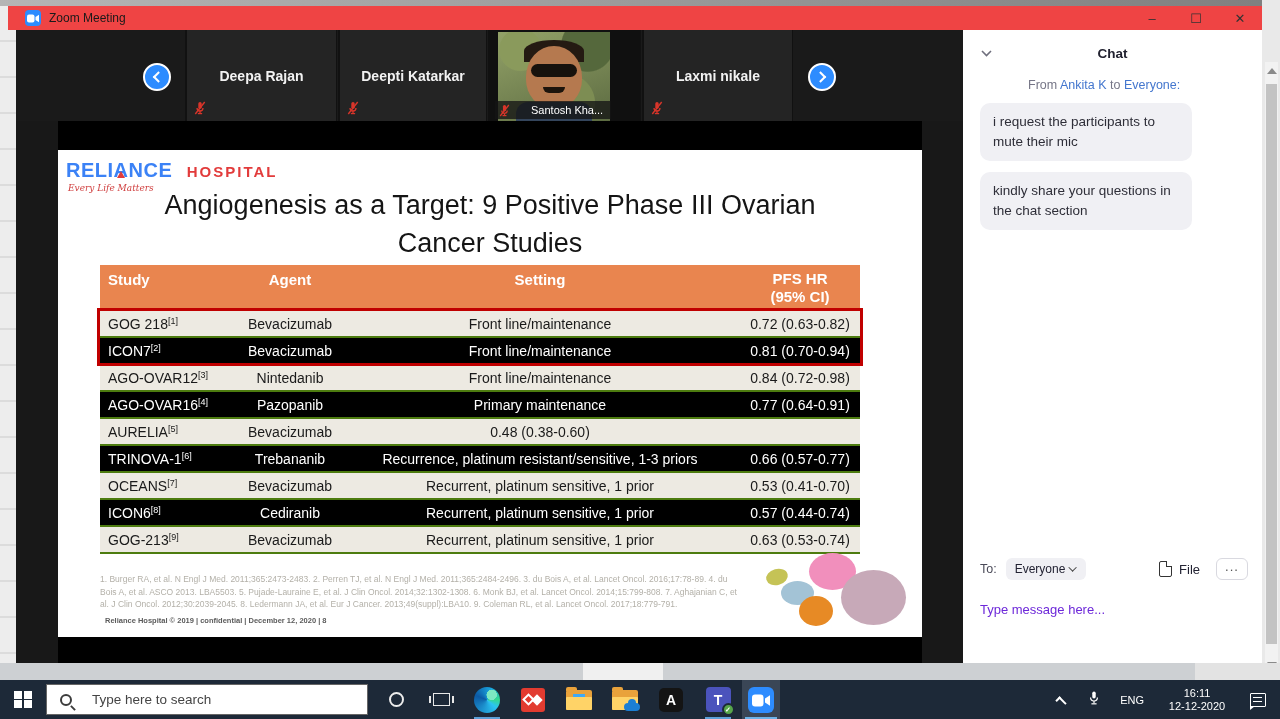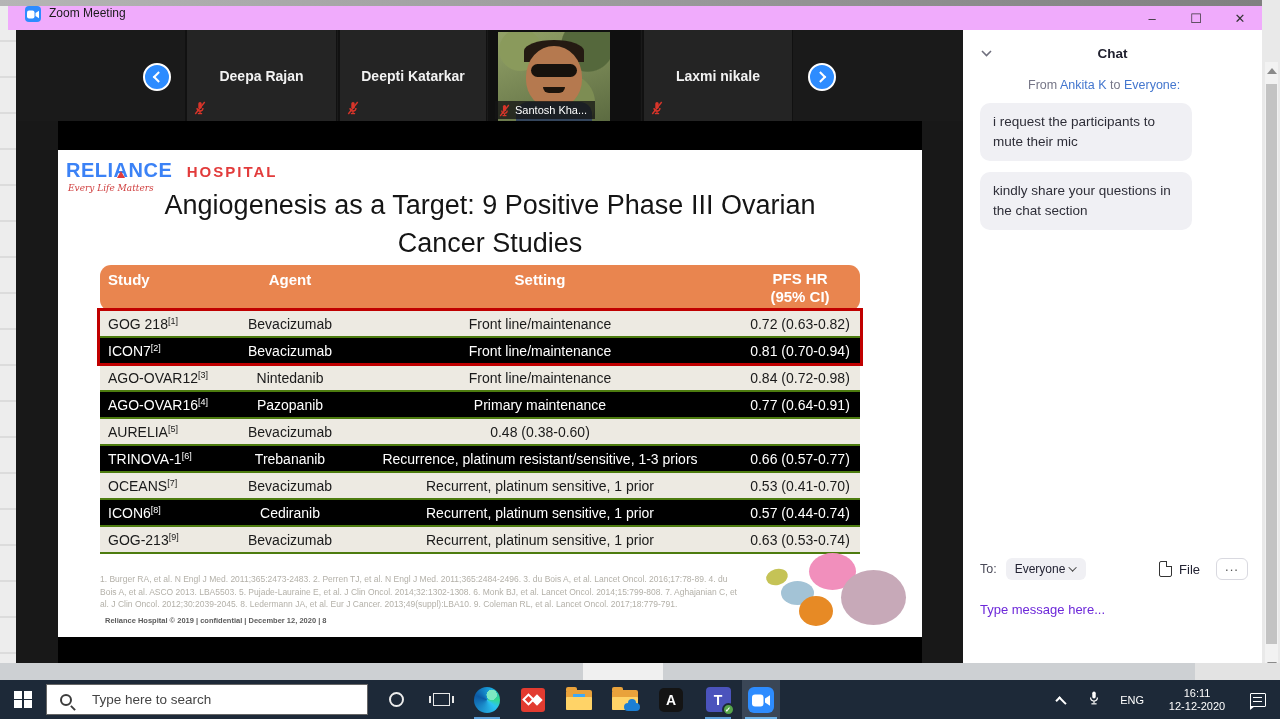--- a/index.html
+++ b/index.html
@@ -14,21 +14,21 @@
   #right-strip { left:1262px; top:0; width:18px; height:680px; background:#e9e9e9; }
   #bg-scroll-track { left:1265px; top:62px; width:13px; height:612px; background:#f2f2f2; }
   #bg-scroll-thumb { left:1266px; top:84px; width:11px; height:560px; background:#c3c3c3; }
   .scroll-arrow { width:0; height:0; border-left:5px solid transparent; border-right:5px solid transparent; }
   #bg-scroll-up { left:1267px; top:68px; border-bottom:6px solid #8a8a8a; }
   #bg-scroll-down { left:1267px; top:662px; border-top:6px solid #8a8a8a; }
   #desk-patch { left:583px; top:663px; width:80px; height:17px; background:#f0f0f0; }
   #desk-patch2 { left:1195px; top:663px; width:85px; height:17px; background:#e3e3e3; }
 
   
-  #titlebar { left:8px; top:6px; width:1254px; height:24px; background:#f0abfc; display:flex; align-items:flex-start; }
+  #titlebar { left:8px; top:6px; width:1254px; height:24px; background:#ef4444; display:flex; align-items:center; }
   #app-icon { width:16px; height:16px; margin-left:17px; border-radius:4px; background:#2D8CFF; position:relative; }
   #app-icon svg { position:absolute; left:2px; top:4px; }
   #win-title { margin-left:8px; font-size:12px; color:#1a1a1a; }
   #win-controls { margin-left:auto; display:flex; }
   .win-btn { width:44px; height:24px; display:flex; align-items:center; justify-content:center; font-size:13px; color:#333; }
 
   
   #video-strip { left:16px; top:30px; width:947px; height:91px; background:#1a1a1a; }
   .vtile { position:absolute; top:0; height:91px; background:#242424; border-left:2px solid #111; border-right:1px solid #111; }
   .vname { position:absolute; left:0; right:0; top:50%; transform:translateY(-50%); text-align:center;
@@ -45,21 +45,21 @@
                 radial-gradient(circle at 80% 15%, #55683c 0 22%, transparent 23%),
                 radial-gradient(circle at 60% 80%, #7d8d53 0 30%, transparent 31%),
                 linear-gradient(160deg,#93a268,#5c6b41); }
   #photo .face { position:absolute; left:28px; top:14px; width:56px; height:62px; border-radius:50% 50% 46% 46%; background:#b5794f; }
   #photo .hair { position:absolute; left:26px; top:8px; width:60px; height:22px; border-radius:50% 50% 0 0; background:#241a12; }
   #photo .glasses { position:absolute; left:33px; top:32px; width:46px; height:13px; border-radius:7px; background:#17120d; }
   #photo .mustache { position:absolute; left:45px; top:55px; width:22px; height:6px; border-radius:0 0 8px 8px; background:#1d140c; }
   #photo .shirt { position:absolute; left:18px; top:70px; width:76px; height:22px; border-radius:12px 12px 0 0; background:#34455c; }
   #santosh-label { position:absolute; left:5px; bottom:2px; height:18px; background:rgba(20,20,20,.78);
     display:flex; align-items:center; padding:0 8px 0 4px; }
-  #santosh-label .vname-sm { color:#fff; font-size:11px; margin-left:4px; }
+  #santosh-label .vname-sm { color:#fff; font-size:11px; margin-left:20px; }
   #santosh-label .mic-muted { position:static; }
 
   
   #stage { left:16px; top:121px; width:947px; height:542px; background:#181818; }
   #stage-black { left:58px; top:121px; width:864px; height:542px; background:#000; }
   #slide { left:58px; top:150px; width:864px; height:487px; background:#fff; overflow:hidden; }
 
   
   #logo { position:absolute; left:8px; top:9px; }
   #logo-brand { font-size:20px; font-weight:bold; color:#3b82f6; letter-spacing:.5px; }
@@ -70,21 +70,21 @@
   #logo-tagline { position:absolute; left:2px; top:24px; font-family:"DejaVu Serif",serif; font-style:italic;
     font-size:9px; color:#D04040; white-space:nowrap; }
 
   
   .slide-title { position:absolute; left:0; right:0; text-align:center; font-size:27px; color:#151515; }
   #title1 { top:40px; } #title2 { top:78px; }
 
   
   #table { position:absolute; left:42px; top:115px; width:760px; }
   .thead { display:grid; grid-template-columns:140px 100px 400px 120px; background:#E9854F; color:#fff;
-    font-weight:bold; font-size:15px; height:46px;border-radius:11px; }
+    font-weight:bold; font-size:15px; height:46px; }
   .thead .tc { display:flex; align-items:center; justify-content:center; text-align:center; line-height:18px; }
   .thead .c-study { justify-content:flex-start; padding-left:8px; align-items:flex-start; padding-top:6px; }
   .thead .c-agent { align-items:flex-start; padding-top:6px; }
   .thead .c-setting { align-items:flex-start; padding-top:6px; }
   .trow { display:grid; grid-template-columns:140px 100px 400px 120px; height:27px; border-bottom:2px solid #4d7c0f; font-size:14px; }
   .trow.light { background:#EDEAE2; color:#1a1a1a; }
   .trow.dark { background:#000; color:#fff; }
   .trow .tc { display:flex; align-items:center; justify-content:center; white-space:nowrap; }
   .trow .c-study { justify-content:flex-start; padding-left:8px; }
   .trow sup { font-size:9px; margin-top:-6px; }

